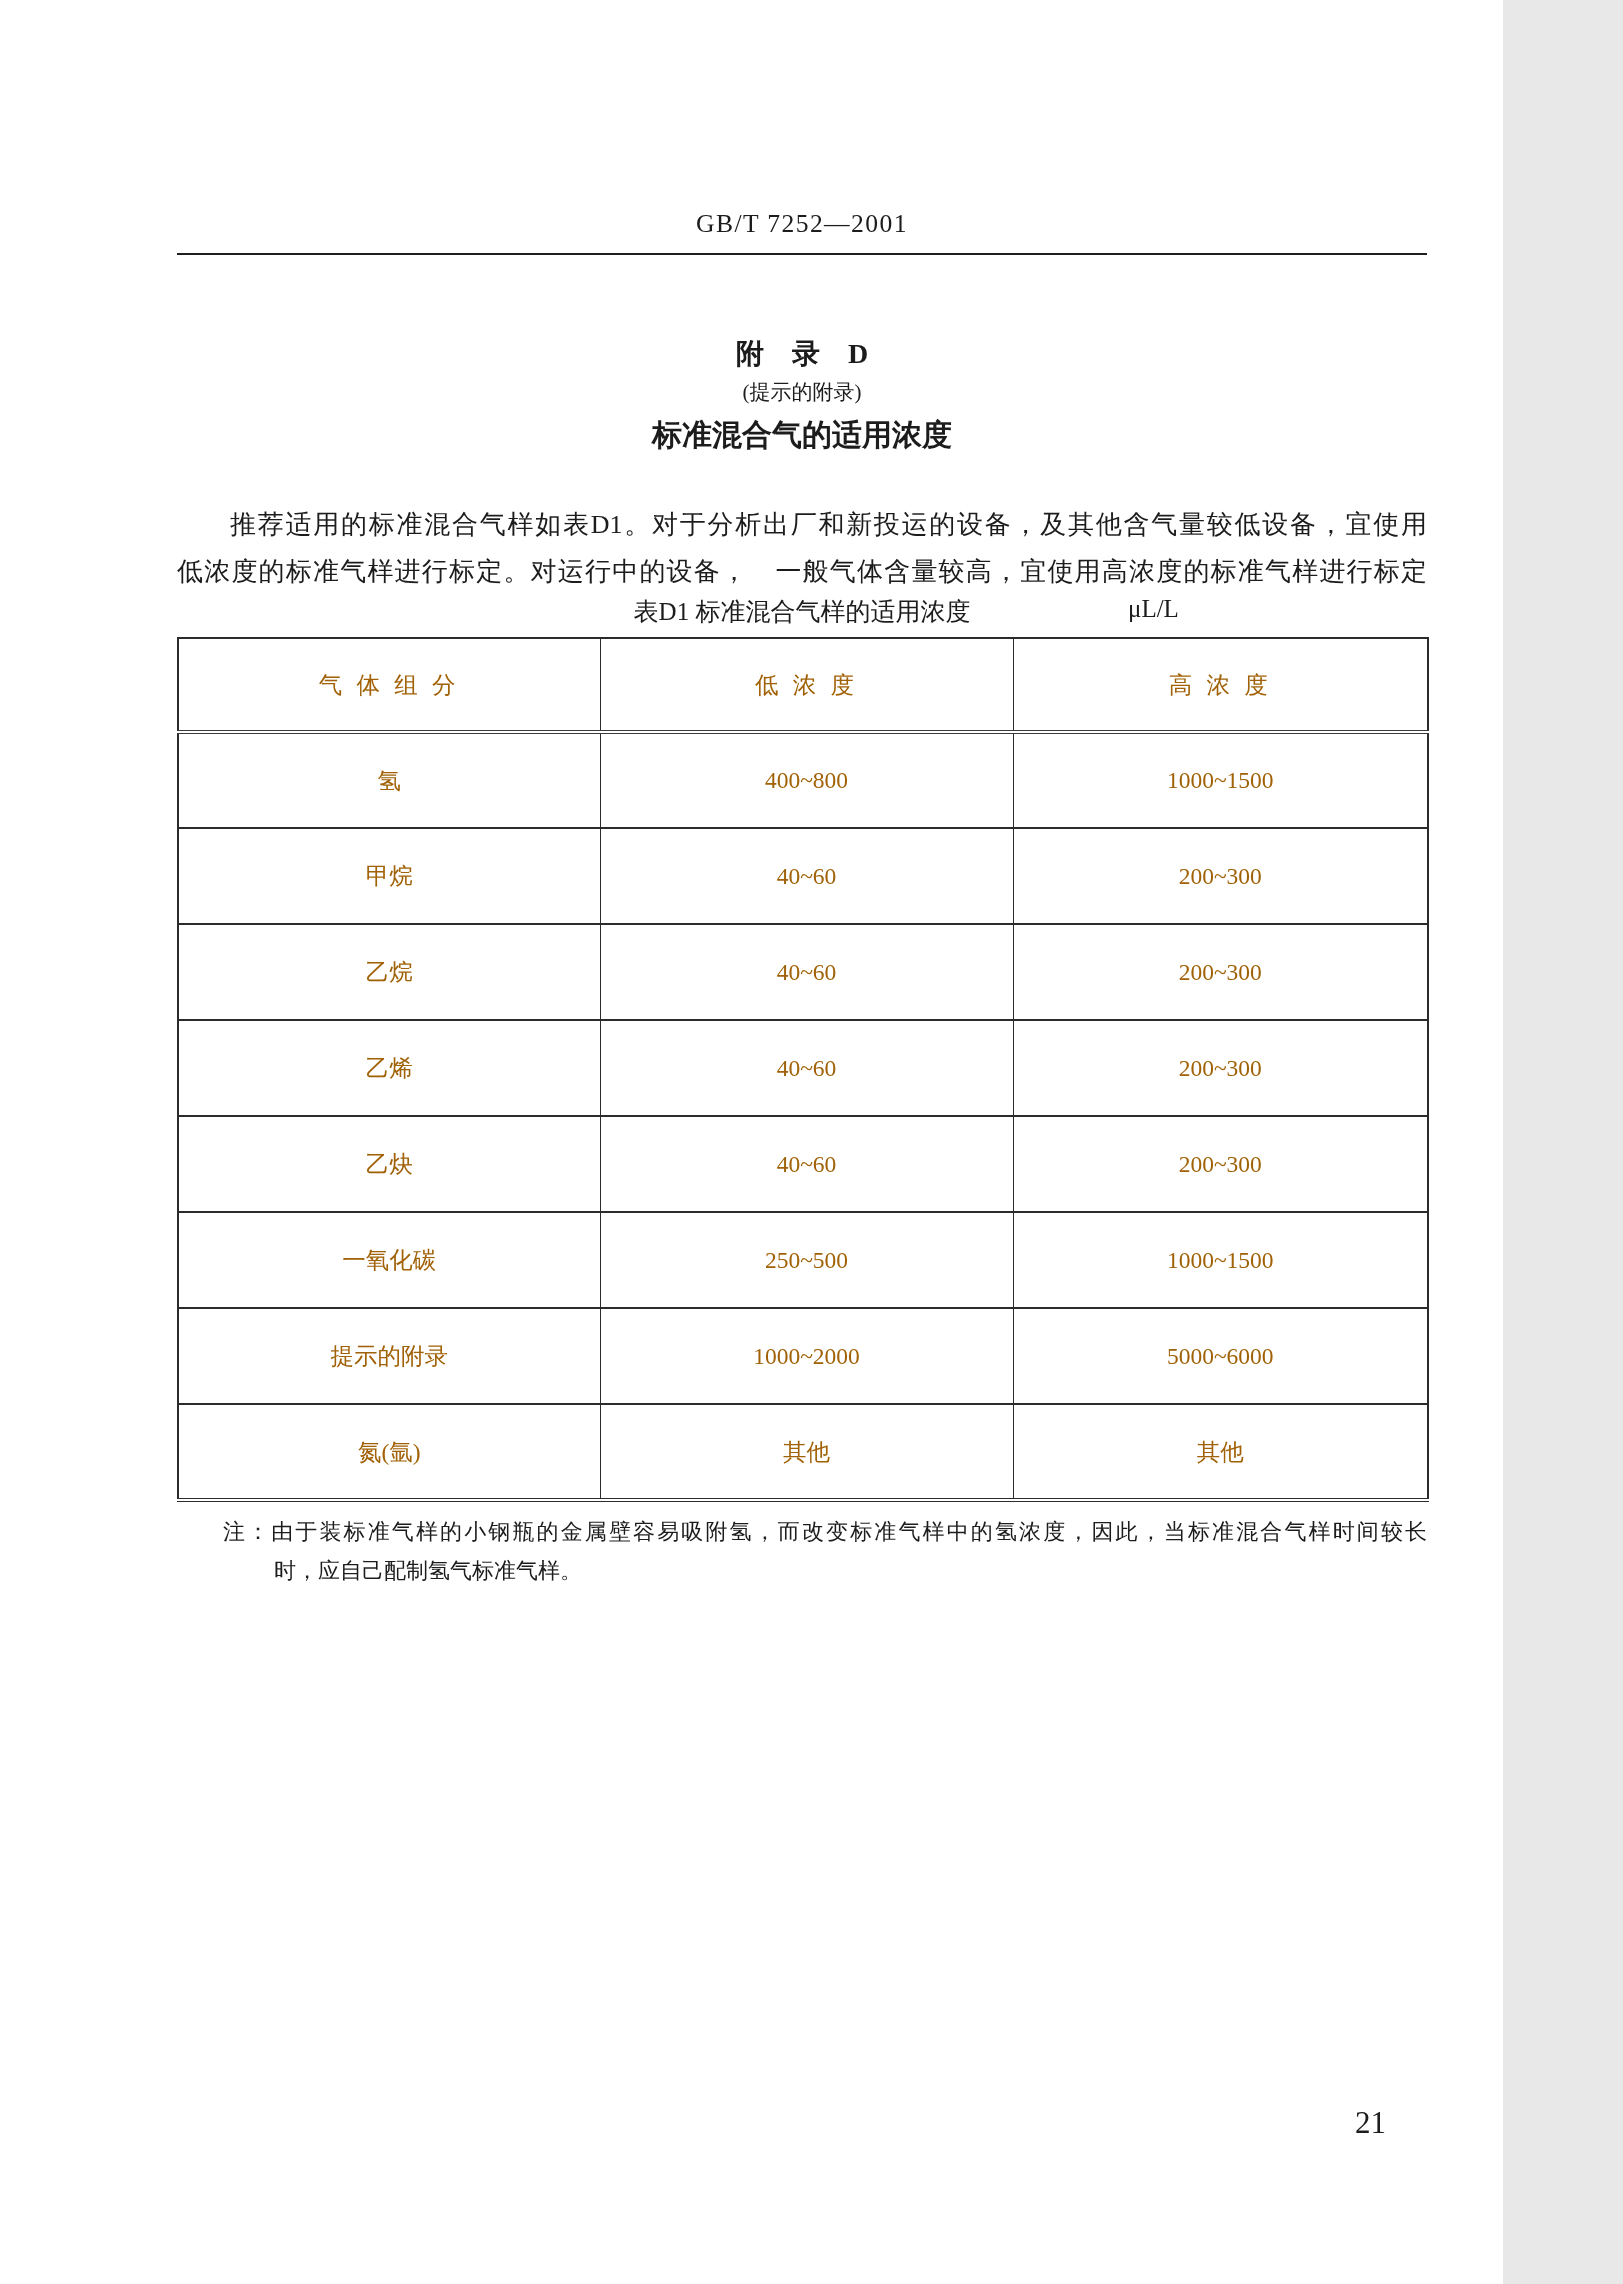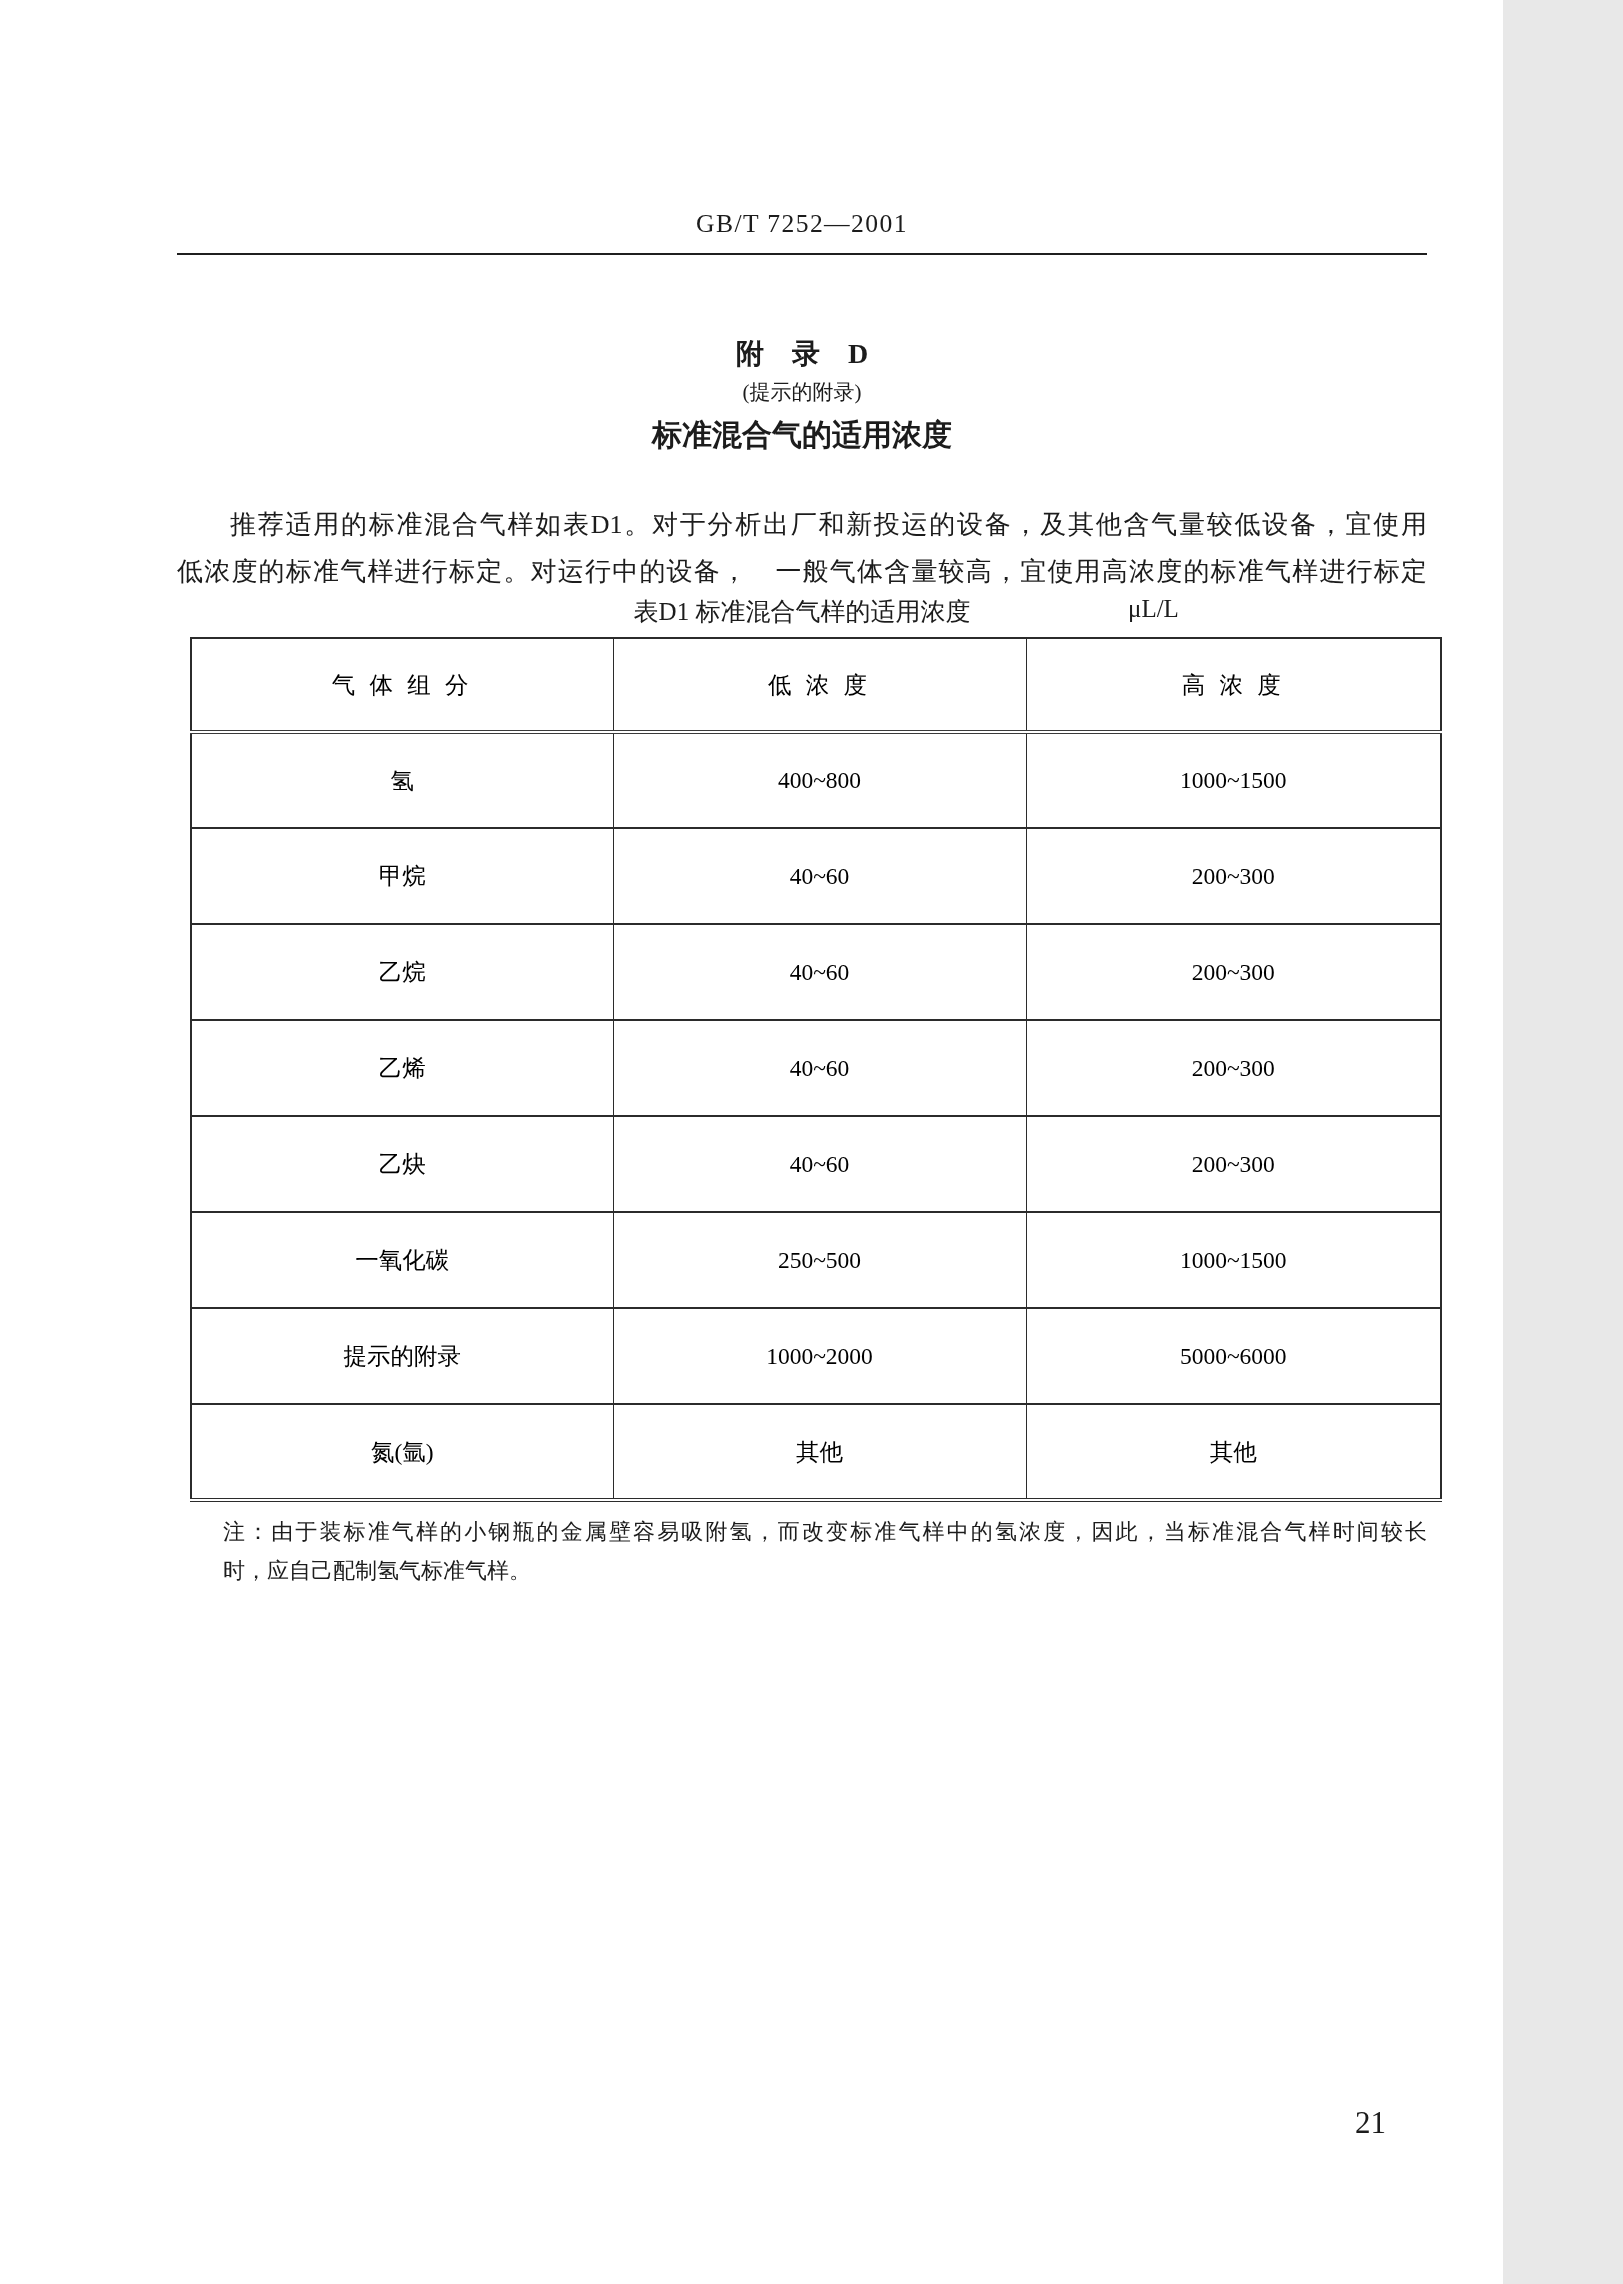--- a/index.html
+++ b/index.html
@@ -69,26 +69,26 @@
     width: 100%;
     text-align: center;
   }
   .caption-unit {
     position: absolute;
     left: 951px; top: 0;
     font-size: 25px;
   }
   table.gas-table {
     position: absolute;
-    left: 190px; top: 637px;
+    left: 177px; top: 637px;
     width: 1250px;
     border-collapse: collapse;
     table-layout: fixed;
     font-size: 23.5px;
-    color: #000000;
+    color: #a16207;
   }
   table.gas-table col.c1 { width: 422px; }
   table.gas-table col.c2 { width: 413px; }
   table.gas-table col.c3 { width: 415px; }
   table.gas-table th, table.gas-table td {
     border-left: 1.4px solid #2b2b2b;
     border-right: 1.4px solid #2b2b2b;
     border-top: 2.1px solid #2b2b2b;
     border-bottom: 2.1px solid #2b2b2b;
     text-align: center;
@@ -109,21 +109,21 @@
   .note {
     position: absolute;
     left: 223px; width: 1204px; top: 1512px;
     font-size: 22px;
     line-height: 39px;
   }
   .note-line1 {
     text-align: justify;
     text-align-last: justify;
   }
-  .note-line2 { }
+  .note-line2 { margin-left: 51px; }
   .page-number {
     position: absolute;
     left: 1355px; top: 2105px;
     font-size: 31px;
   }
 </style>
 </head>
 <body>
 
 <div class="page">

